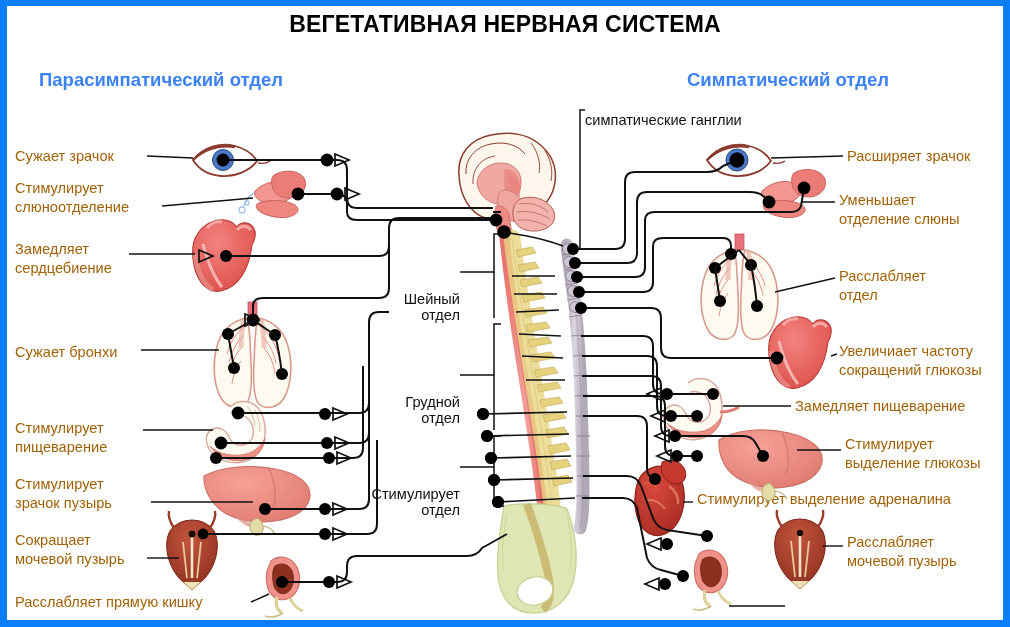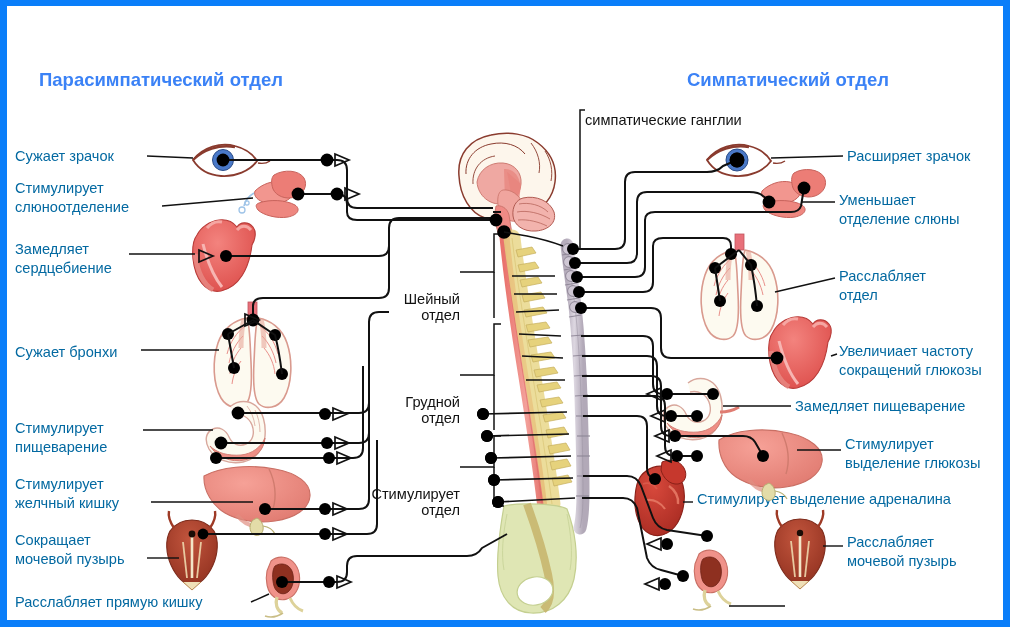--- a/index.html
+++ b/index.html
@@ -45,37 +45,38 @@
     left: 0;
   }
   .section-head {
     font-size: 18.5px;
     font-weight: bold;
     color: #3b82f6;
   }
   .lbl {
     font-size: 14.6px;
     font-weight: normal;
-    color: #0369a1;
+    color: #a16207;
   }
   .lbl.r { text-align: left; }
   .spine-lbl {
     font-size: 14.6px;
     color: #111;
     text-align: right;
     margin-top: 27px;
   }
   .gang-lbl { font-size: 14.6px; color: #111; }
 </style>
 </head>
 <body>
 
 <div id="frame">
   <div id="stage">
 
+    <div class="txt title">ВЕГЕТАТИВНАЯ НЕРВНАЯ СИСТЕМА</div>
 
     <div class="txt section-head" style="left:32px; top:64px;">Парасимпатический отдел</div>
     <div class="txt section-head" style="left:680px; top:64px;">Симпатический отдел</div>
 
     <div class="txt gang-lbl" style="left:578px; top:106px;">симпатические ганглии</div>
 
     <div class="txt spine-lbl" style="left:348px; top:258px; width:105px;">Шейный</div>
     <div class="txt spine-lbl" style="left:348px; top:274px; width:105px;">отдел</div>
 
     <div class="txt spine-lbl" style="left:348px; top:361px; width:105px;">Грудной</div>
@@ -91,21 +92,21 @@
 
     <div class="txt lbl" style="left:8px; top:235px;">Замедляет</div>
     <div class="txt lbl" style="left:8px; top:254px;">сердцебиение</div>
 
     <div class="txt lbl" style="left:8px; top:338px;">Сужает бронхи</div>
 
     <div class="txt lbl" style="left:8px; top:414px;">Стимулирует</div>
     <div class="txt lbl" style="left:8px; top:433px;">пищеварение</div>
 
     <div class="txt lbl" style="left:8px; top:470px;">Стимулирует</div>
-    <div class="txt lbl" style="left:8px; top:489px;">желчный кишку</div>
+    <div class="txt lbl" style="left:8px; top:489px;">зрачок пузырь</div>
 
     <div class="txt lbl" style="left:8px; top:526px;">Сокращает</div>
     <div class="txt lbl" style="left:8px; top:545px;">мочевой пузырь</div>
 
     <div class="txt lbl" style="left:8px; top:588px;">Расслабляет прямую кишку</div>
 
     <div class="txt lbl r" style="left:840px; top:142px;">Расширяет зрачок</div>
 
     <div class="txt lbl r" style="left:832px; top:186px;">Уменьшает</div>
     <div class="txt lbl r" style="left:832px; top:205px;">отделение слюны</div>

